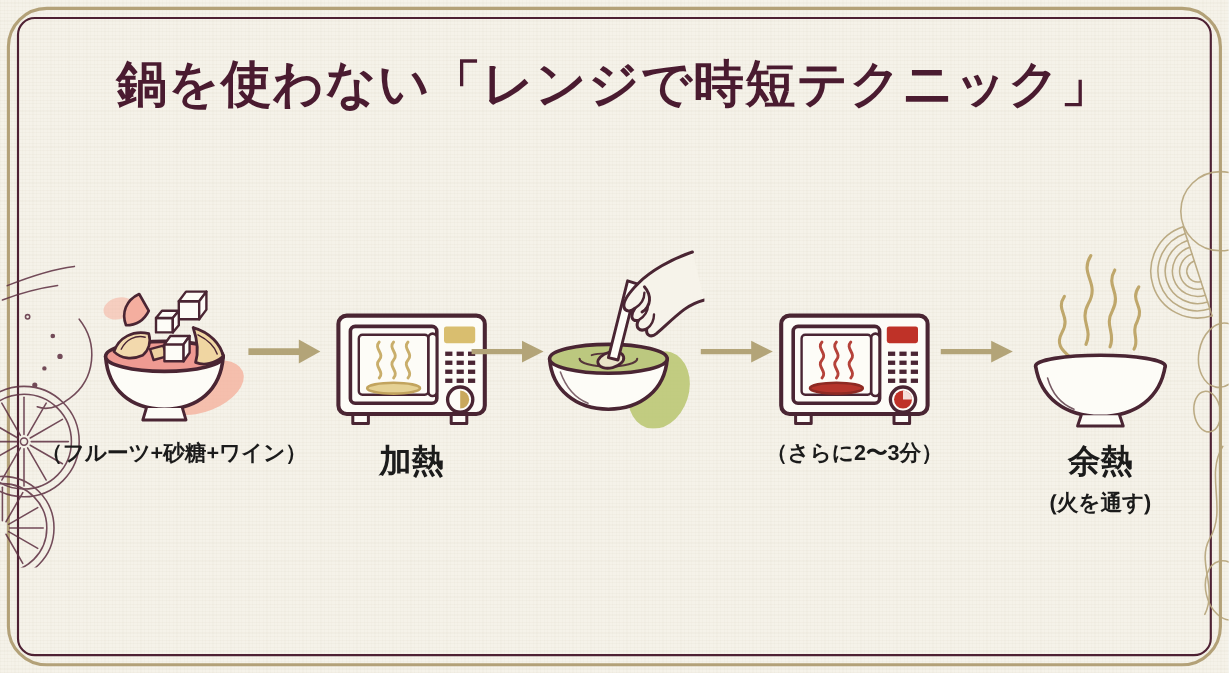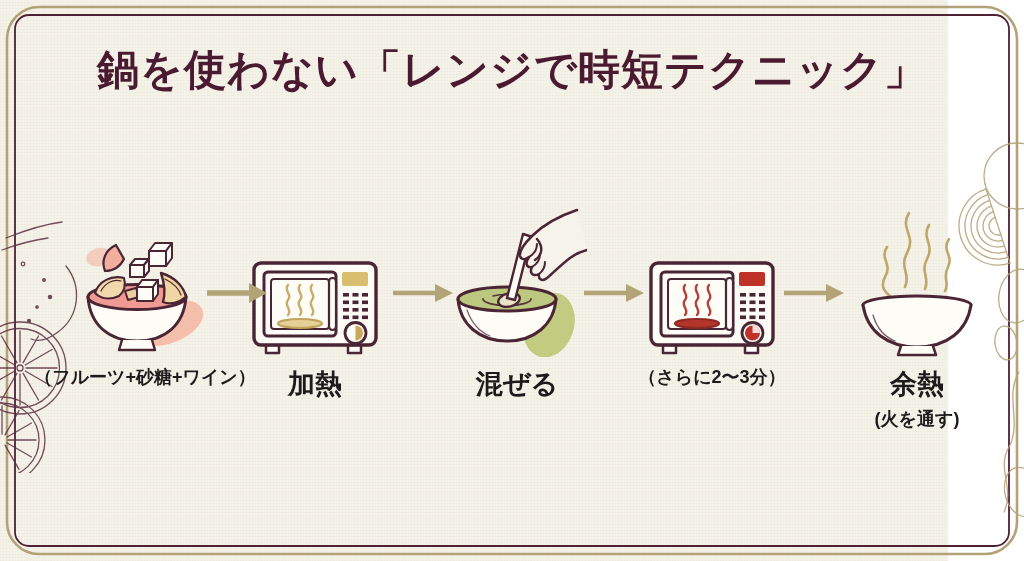--- a/index.html
+++ b/index.html
@@ -1,36 +1,36 @@
 <!DOCTYPE html>
 <html><head>
 <meta charset="utf-8">
 <style>
   html,body{margin:0;padding:0;}
   body{width:1024px;height:561px;overflow:hidden;
        font-family:"Liberation Sans","DejaVu Sans",sans-serif;}
-  .canvas{position:relative;width:948px;height:561px;
+  .canvas{position:relative;width:1024px;height:561px;
     background-color:#f5f2e9;
     background-image:
       repeating-linear-gradient(0deg, rgba(175,165,135,.055) 0 1px, transparent 1px 3px),
       repeating-linear-gradient(90deg, rgba(175,165,135,.04) 0 1px, transparent 1px 3px);
   }
   .frame,.deco{position:absolute;pointer-events:none;}
   .frame{left:0;top:0;}
   .deco-left{left:0;top:218px;}
   .deco-right{left:935px;top:140px;}
   .title{position:absolute;left:0;top:42px;width:1024px;margin:0;
     text-align:center;font-family:"Liberation Serif","DejaVu Serif",serif;
     font-size:42px;font-weight:700;letter-spacing:1px;color:#4a1b30;}
   .step{position:absolute;top:212px;width:230px;text-align:center;}
   .icon-box{height:145px;display:flex;align-items:flex-end;justify-content:center;overflow:visible;}
   .step-label{margin-top:12px;font-size:27px;font-weight:700;color:#1b1b1b;line-height:30px;white-space:nowrap;}
   .step-note{margin-top:8px;font-size:18px;font-weight:700;color:#1b1b1b;line-height:24px;white-space:nowrap;}
   .arrow{position:absolute;top:282px;width:64px;height:22px;}
-  .s1{left:30px}.s2{left:200px}.s3{left:402px}.s4{left:597px}.s5{left:802px}
+  .s1{left:30px}.s2{left:228px}.s3{left:402px}.s4{left:597px}.s5{left:802px}
   .a1{left:205px}.a2{left:391px}.a3{left:582px}.a4{left:782px}
 </style>
 </head>
 <body>
 
 <div class="canvas">
 
   <svg class="frame" width="1024" height="561" viewBox="0 0 1024 561">
     <rect x="7" y="7" width="1010" height="547" rx="32" fill="none" stroke="#b3a178" stroke-width="2.6"></rect>
     <rect x="15" y="15" width="994" height="531" rx="14" fill="none" stroke="#4e2133" stroke-width="1.8"></rect>
@@ -179,21 +179,20 @@
           <ellipse cx="62" cy="93" rx="11" ry="6.5" transform="rotate(-14 62 93)" fill="#e9e4c8" stroke-width="2.4"></ellipse>
           <path d="M60,91 L76,27 L84,29.5 L68,93 Z" fill="#fdfcf7" stroke-width="2.4"></path>
           <path d="M130,3 C112,9 95,19 85,29 C77,37 72,44 73,49 C74,53 79,53 82,50 C78,56 79,61 85,60 C82,66 86,70 92,67 C91,72 95,75 100,71 C107,65 115,57 123,51 C130,46 136,44 140,43" fill="#f6f3ea" stroke-width="2.5"></path>
           <path d="M90,32 C96,39 96,48 88,53" fill="none" stroke-width="2.4"></path>
           <path d="M82,50 C87,47 90,42 90,37" fill="none" stroke-width="2"></path>
           <path d="M85,60 C90,57 93,52 93,47" fill="none" stroke-width="2"></path>
           <path d="M92,67 C96,64 98,59 98,55" fill="none" stroke-width="2"></path>
         </g>
       </svg>
     </div>
-    <div class="step-label">混ぜる</div>
   </div>
 
   <div class="step s4">
     <div class="icon-box">
       <svg width="132" height="100" viewBox="0 0 132 100">
         <g stroke="#4a2533" stroke-linejoin="round" stroke-linecap="round">
           <rect x="17" y="88" width="13" height="8" fill="#fdfcf7" stroke-width="2.5"></rect>
           <rect x="99" y="88" width="13" height="8" fill="#fdfcf7" stroke-width="2.5"></rect>
           <rect x="5" y="6" width="122" height="82" rx="7" fill="#fdfcf7" stroke-width="3.4"></rect>
           <rect x="15" y="15" width="72" height="64" rx="4" fill="none" stroke-width="3"></rect>

